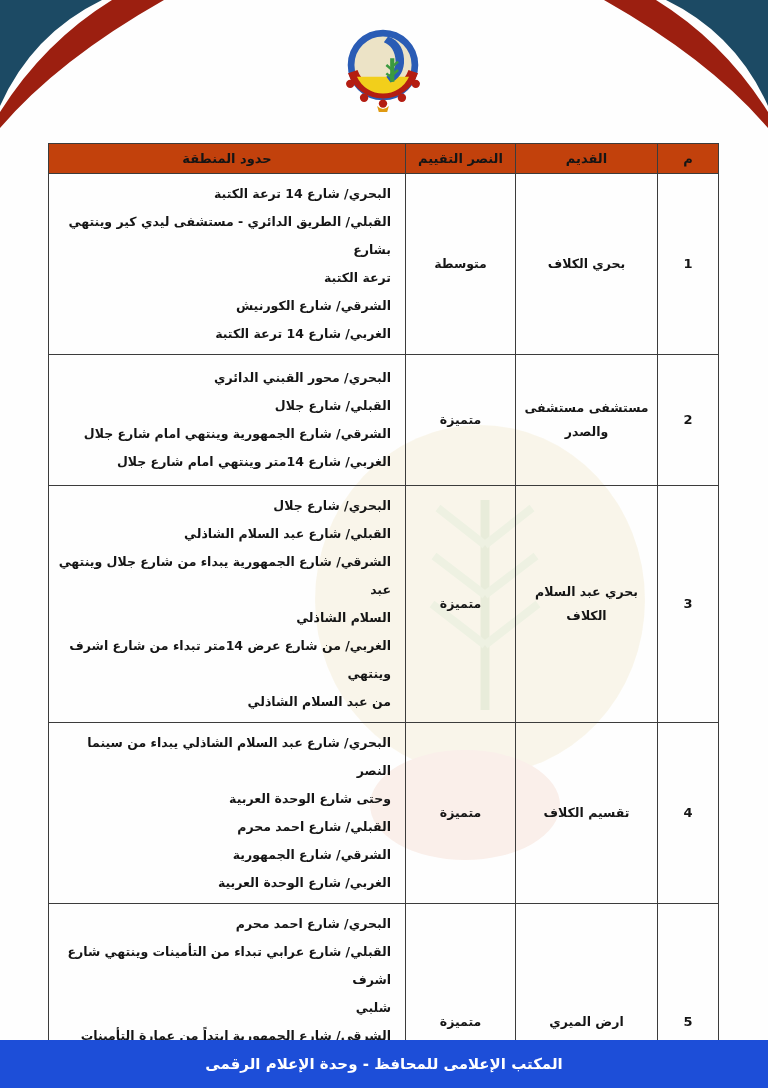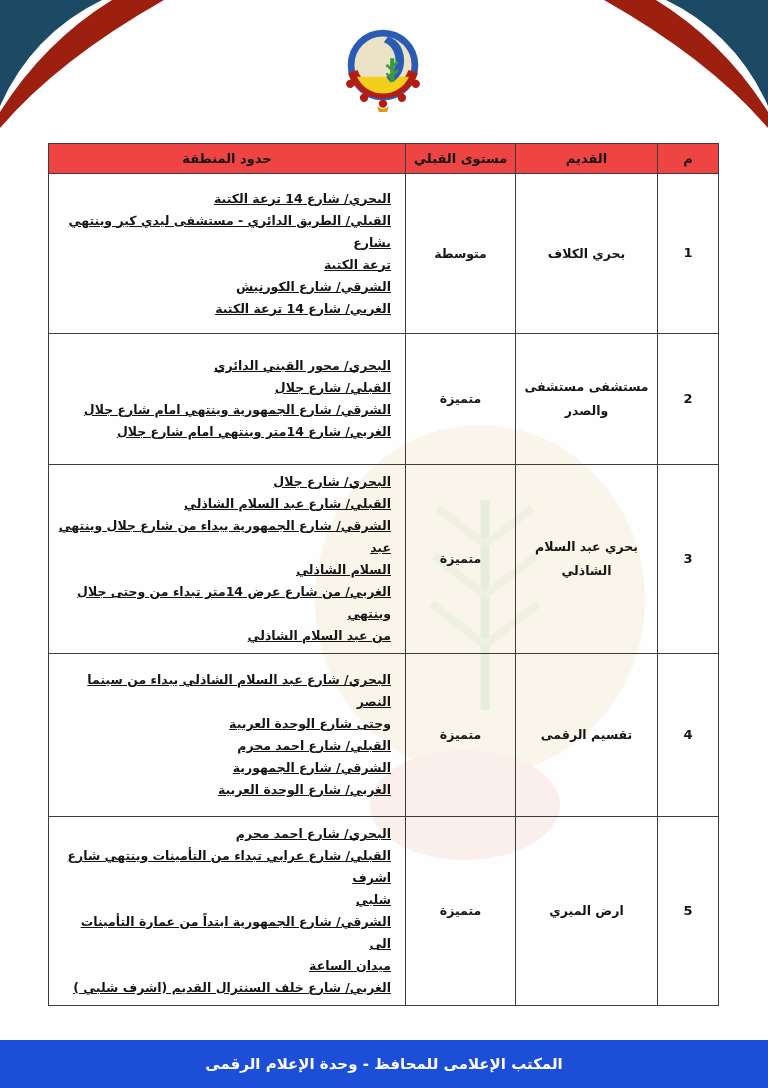--- a/index.html
+++ b/index.html
@@ -11,33 +11,32 @@
   .corner-left { left:0; }
   .corner-right { right:0; transform:scaleX(-1); }
   .logo { position:absolute; left:341px; top:26px; width:84px; height:88px; }
   .watermark { position:absolute; left:300px; top:410px; width:380px; height:460px; opacity:.45; pointer-events:none; }
   table.regions {
     position:absolute; left:48px; top:143px; width:670px;
     border-collapse:collapse; direction:rtl; table-layout:fixed;
   }
   table.regions th, table.regions td { border:1px solid #3c3c3c; }
   table.regions th {
-    background:#ef4444; height:29px; font-size:13px; font-weight:700;
+    background:#c2410c; height:29px; font-size:13px; font-weight:700;
     text-align:center; vertical-align:middle; padding:0;
   }
   td.cell-center {
     text-align:center; vertical-align:middle; font-size:12.5px;
     font-weight:700; padding:18px 6px; line-height:1.9;
   }
   td.cell-num { font-size:13px; }
   td.cell-bounds {
     text-align:right; vertical-align:middle; white-space:pre-line;
-    font-size:12.5px; font-weight:700; line-height:22px;
+    font-size:12.5px; font-weight:700; line-height:28px;
     padding:6px 14px 6px 8px;
-    text-decoration:underline;
   }
   tr.r1 { height:160px; }
   tr.r2 { height:131px; }
   tr.r3 { height:187px; }
   tr.r4 { height:163px; }
   tr.r5 { height:182px; }
   .footer {
     position:absolute; left:0; top:1040px; width:768px; height:48px;
     background:#1d4ed8; display:flex; align-items:center; justify-content:center;
   }
@@ -88,21 +87,21 @@
     <colgroup>
       <col style="width:61px">
         <col style="width:142px">
         <col style="width:110px">
         <col style="width:357px">
     </colgroup>
     <thead>
       <tr>
         <th>م</th>
         <th>القديم</th>
-        <th>مستوى القبلي</th>
+        <th>النصر التقييم</th>
         <th>حدود المنطقة</th>
       </tr>
     </thead>
     <tbody>
       <tr class="r1">
         <td class="cell-center cell-num">1</td>
         <td class="cell-center">بحري الكلاف</td>
         <td class="cell-center">متوسطة</td>
         <td class="cell-bounds">البحري/ شارع 14 ترعة الكتبة
 القبلي/ الطريق الدائري - مستشفى ليدي كير وينتهي بشارع
@@ -114,32 +113,32 @@
         <td class="cell-center cell-num">2</td>
         <td class="cell-center">مستشفى مستشفى والصدر</td>
         <td class="cell-center">متميزة</td>
         <td class="cell-bounds">البحري/ محور القبني الدائري
 القبلي/ شارع جلال
 الشرقي/ شارع الجمهورية وينتهي امام شارع جلال
 الغربي/ شارع 14متر وينتهي امام شارع جلال</td>
       </tr>
       <tr class="r3">
         <td class="cell-center cell-num">3</td>
-        <td class="cell-center">بحري عبد السلام الشاذلي</td>
+        <td class="cell-center">بحري عبد السلام الكلاف</td>
         <td class="cell-center">متميزة</td>
         <td class="cell-bounds">البحري/ شارع جلال
 القبلي/ شارع عبد السلام الشاذلي
 الشرقي/ شارع الجمهورية يبداء من شارع جلال وينتهي عبد
 السلام الشاذلي
-الغربي/ من شارع عرض 14متر تبداء من وحتى جلال وينتهي
+الغربي/ من شارع عرض 14متر تبداء من شارع اشرف وينتهي
 من عبد السلام الشاذلي</td>
       </tr>
       <tr class="r4">
         <td class="cell-center cell-num">4</td>
-        <td class="cell-center">تقسيم الرقمى</td>
+        <td class="cell-center">تقسيم الكلاف</td>
         <td class="cell-center">متميزة</td>
         <td class="cell-bounds">البحري/ شارع عبد السلام الشاذلي يبداء من سينما النصر
 وحتى شارع الوحدة العربية
 القبلي/ شارع احمد محرم
 الشرقي/ شارع الجمهورية
 الغربي/ شارع الوحدة العربية</td>
       </tr>
       <tr class="r5">
         <td class="cell-center cell-num">5</td>
         <td class="cell-center">ارض الميري</td>

